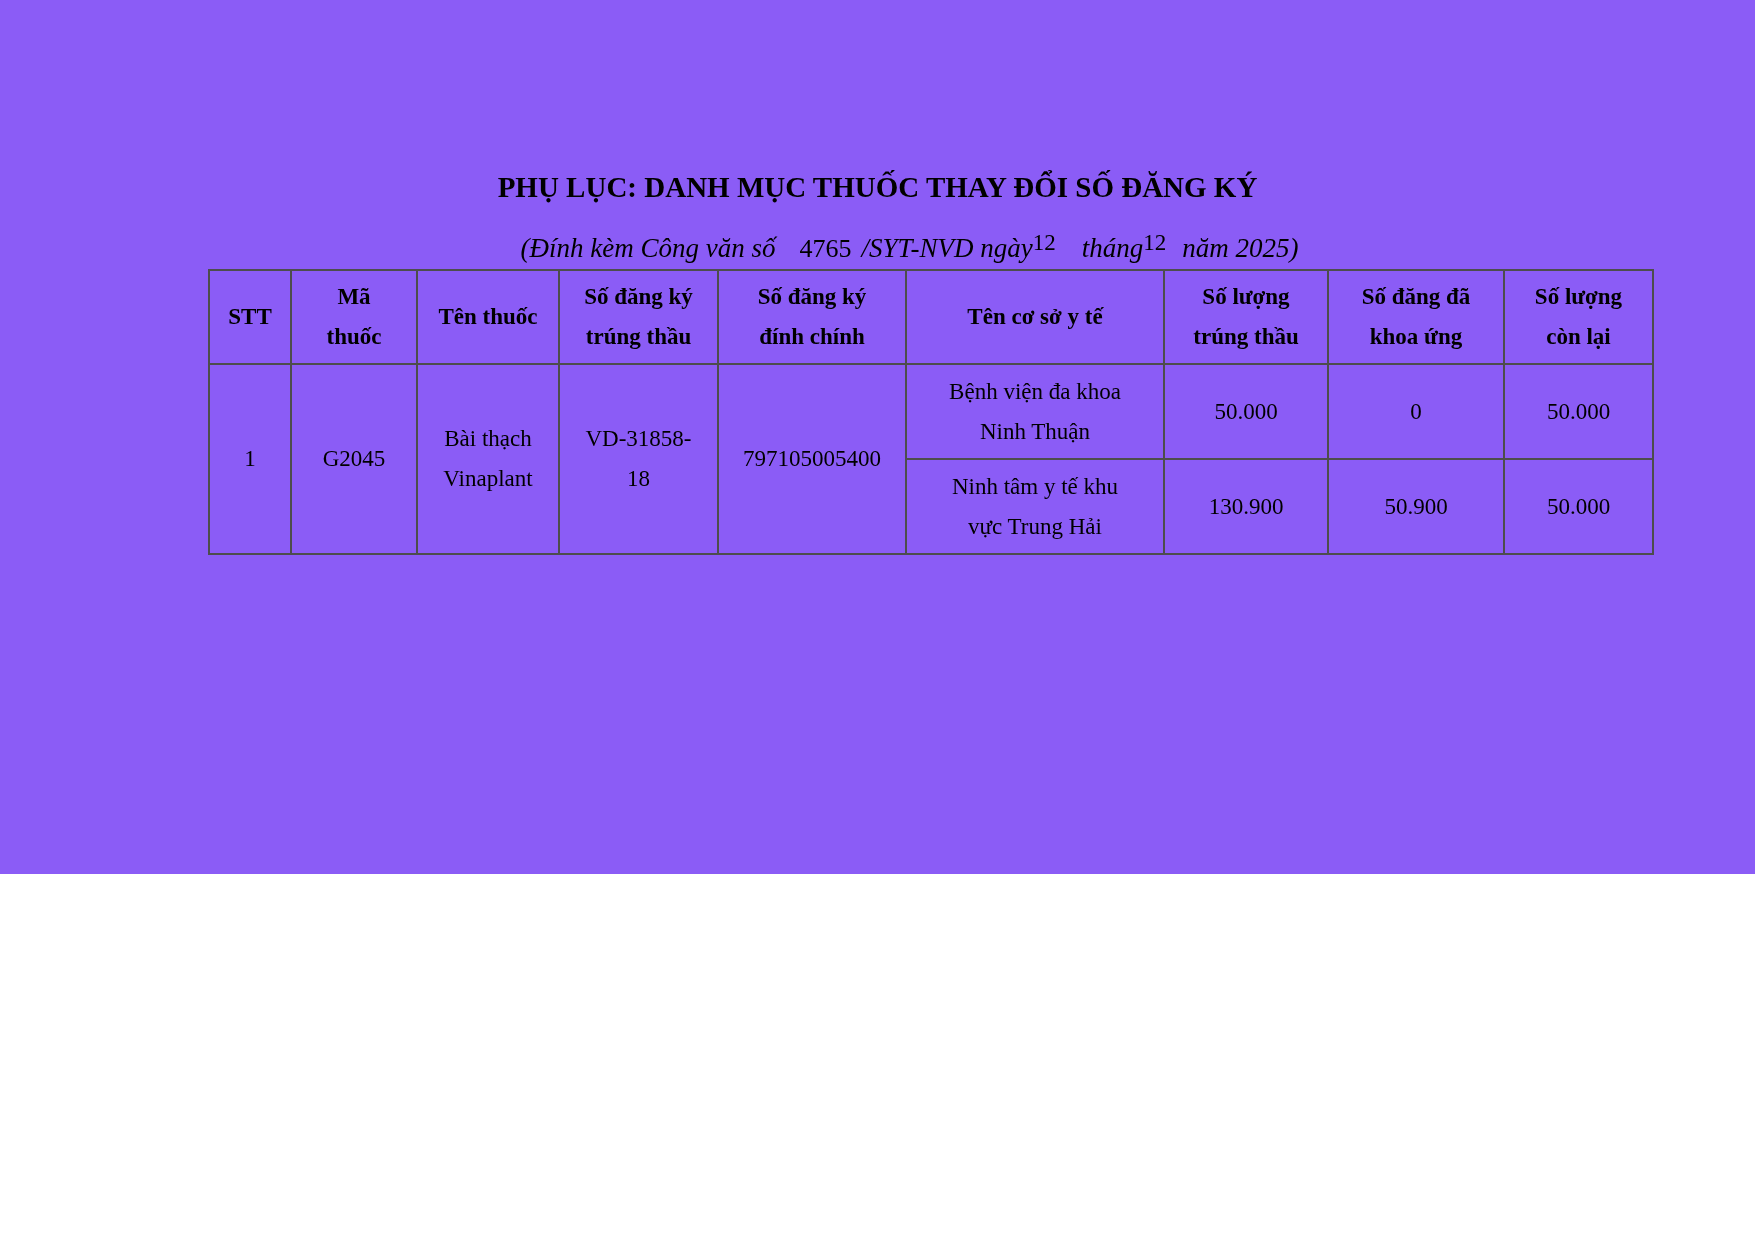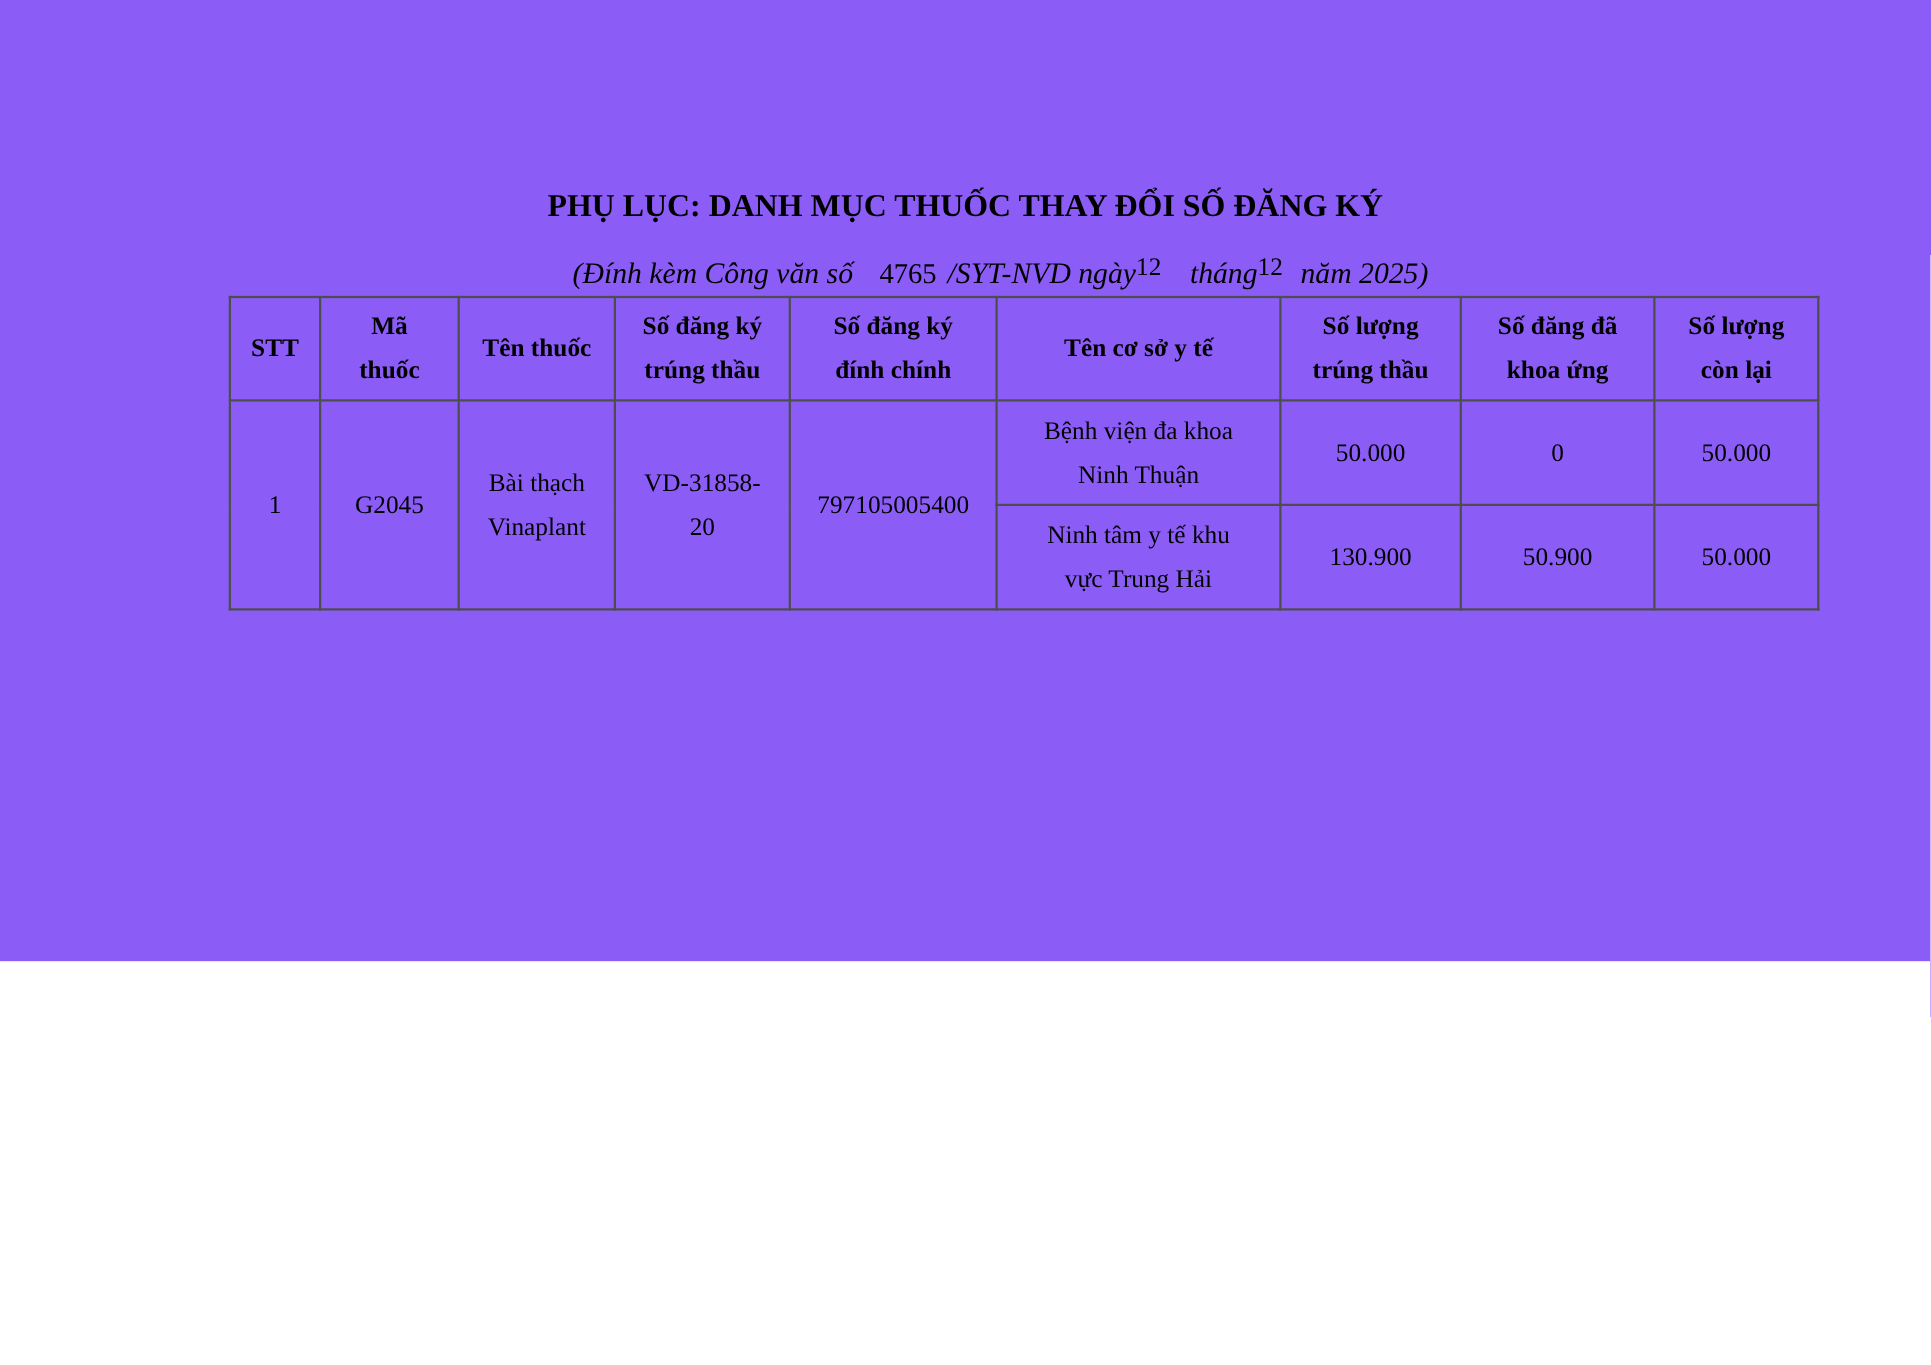--- a/index.html
+++ b/index.html
@@ -151,21 +151,21 @@
       </td>
       <td rowspan="2">
         <span>G2045</span>
       </td>
       <td rowspan="2">
         <span class="line">Bài thạch</span>
         <span class="line">Vinaplant</span>
       </td>
       <td rowspan="2">
         <span class="line">VD-31858-</span>
-        <span class="line">20</span>
+        <span class="line">18</span>
       </td>
       <td rowspan="2">
         <span>797105005400</span>
       </td>
       <td>
         <span class="line">Bệnh viện đa khoa</span>
         <span class="line">Ninh Thuận</span>
       </td>
       <td>
         <span>50.000</span>

